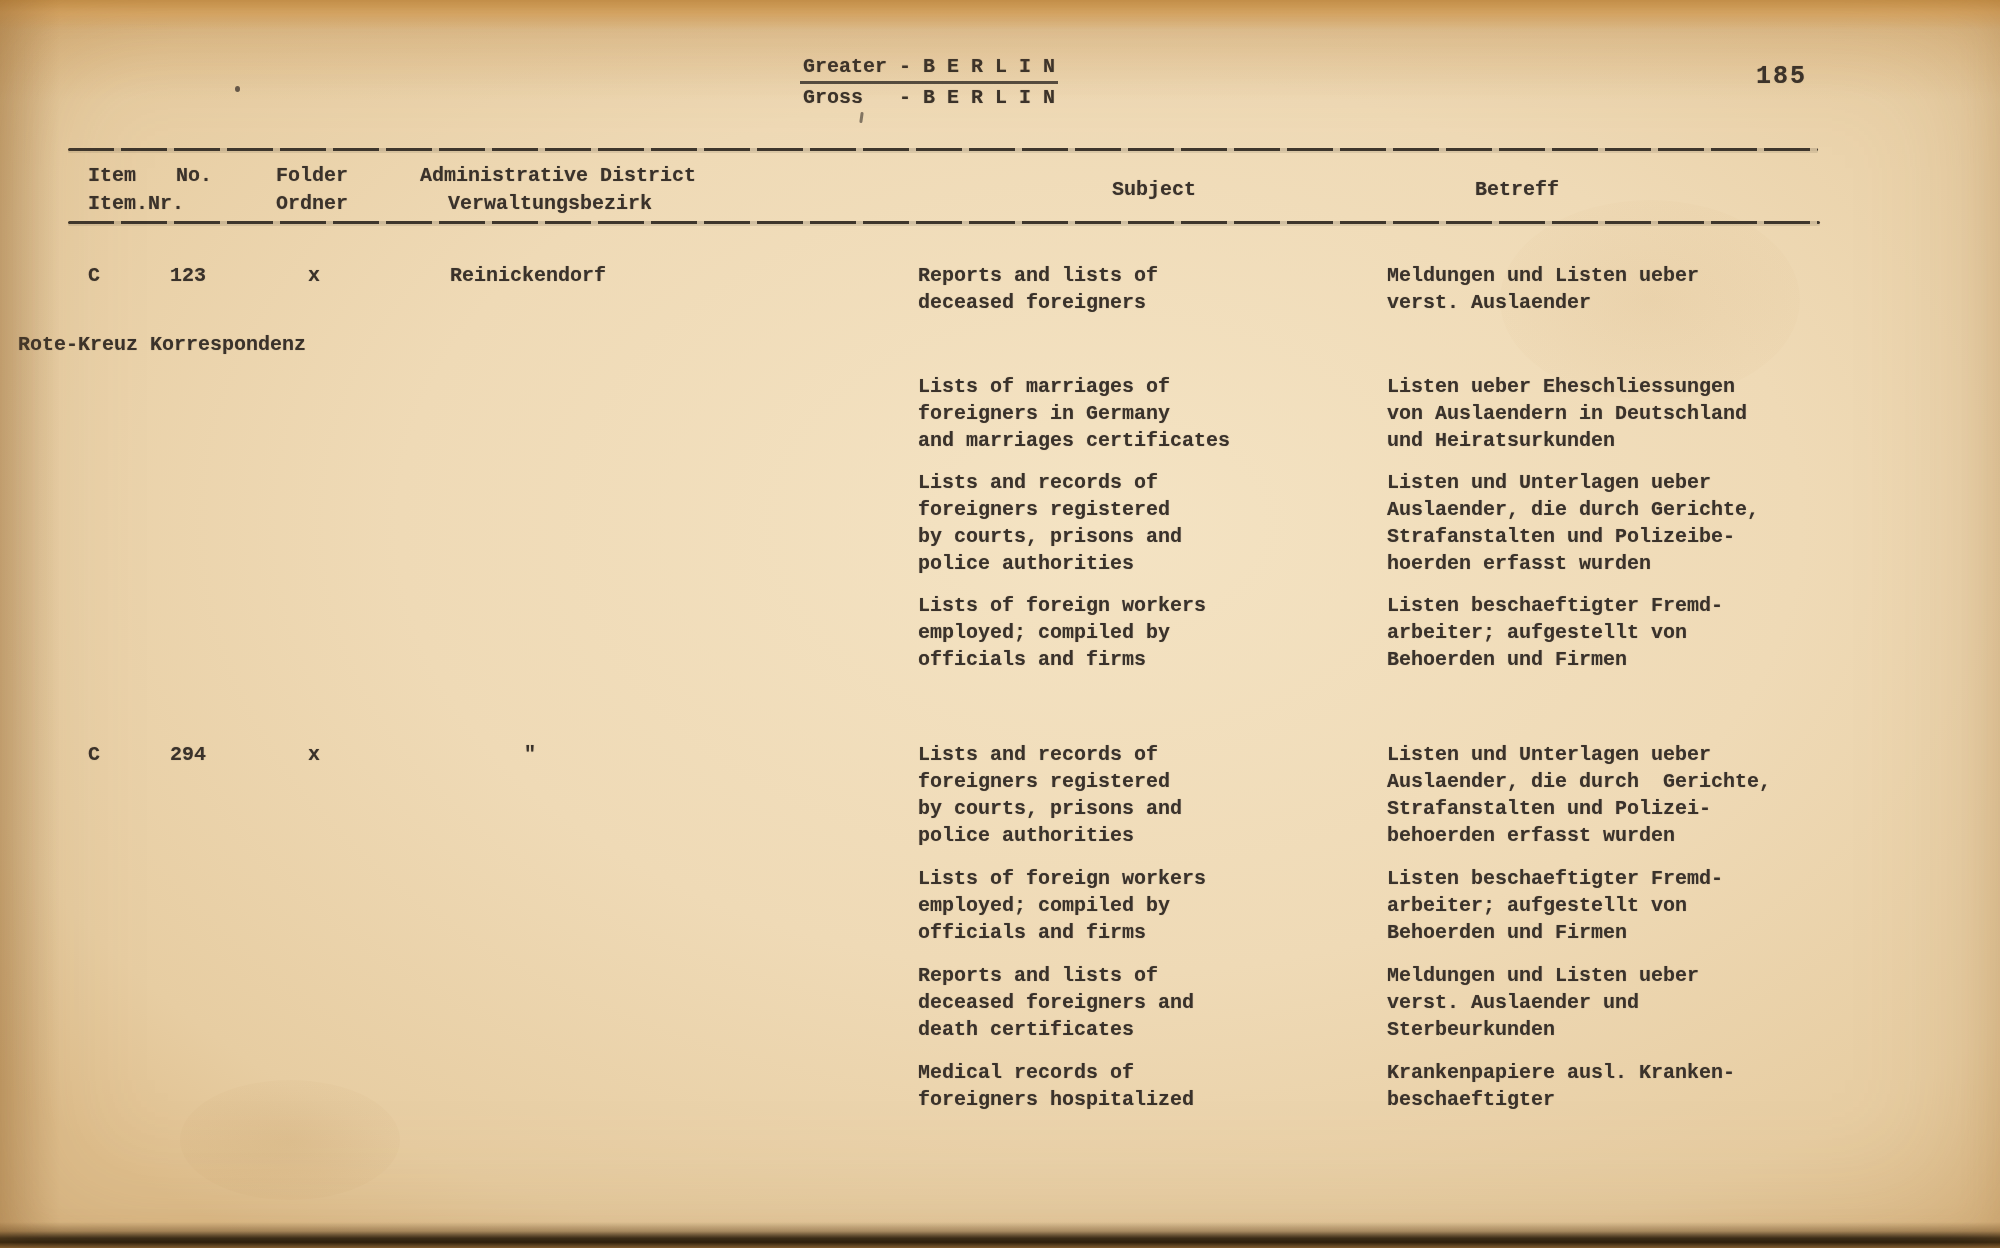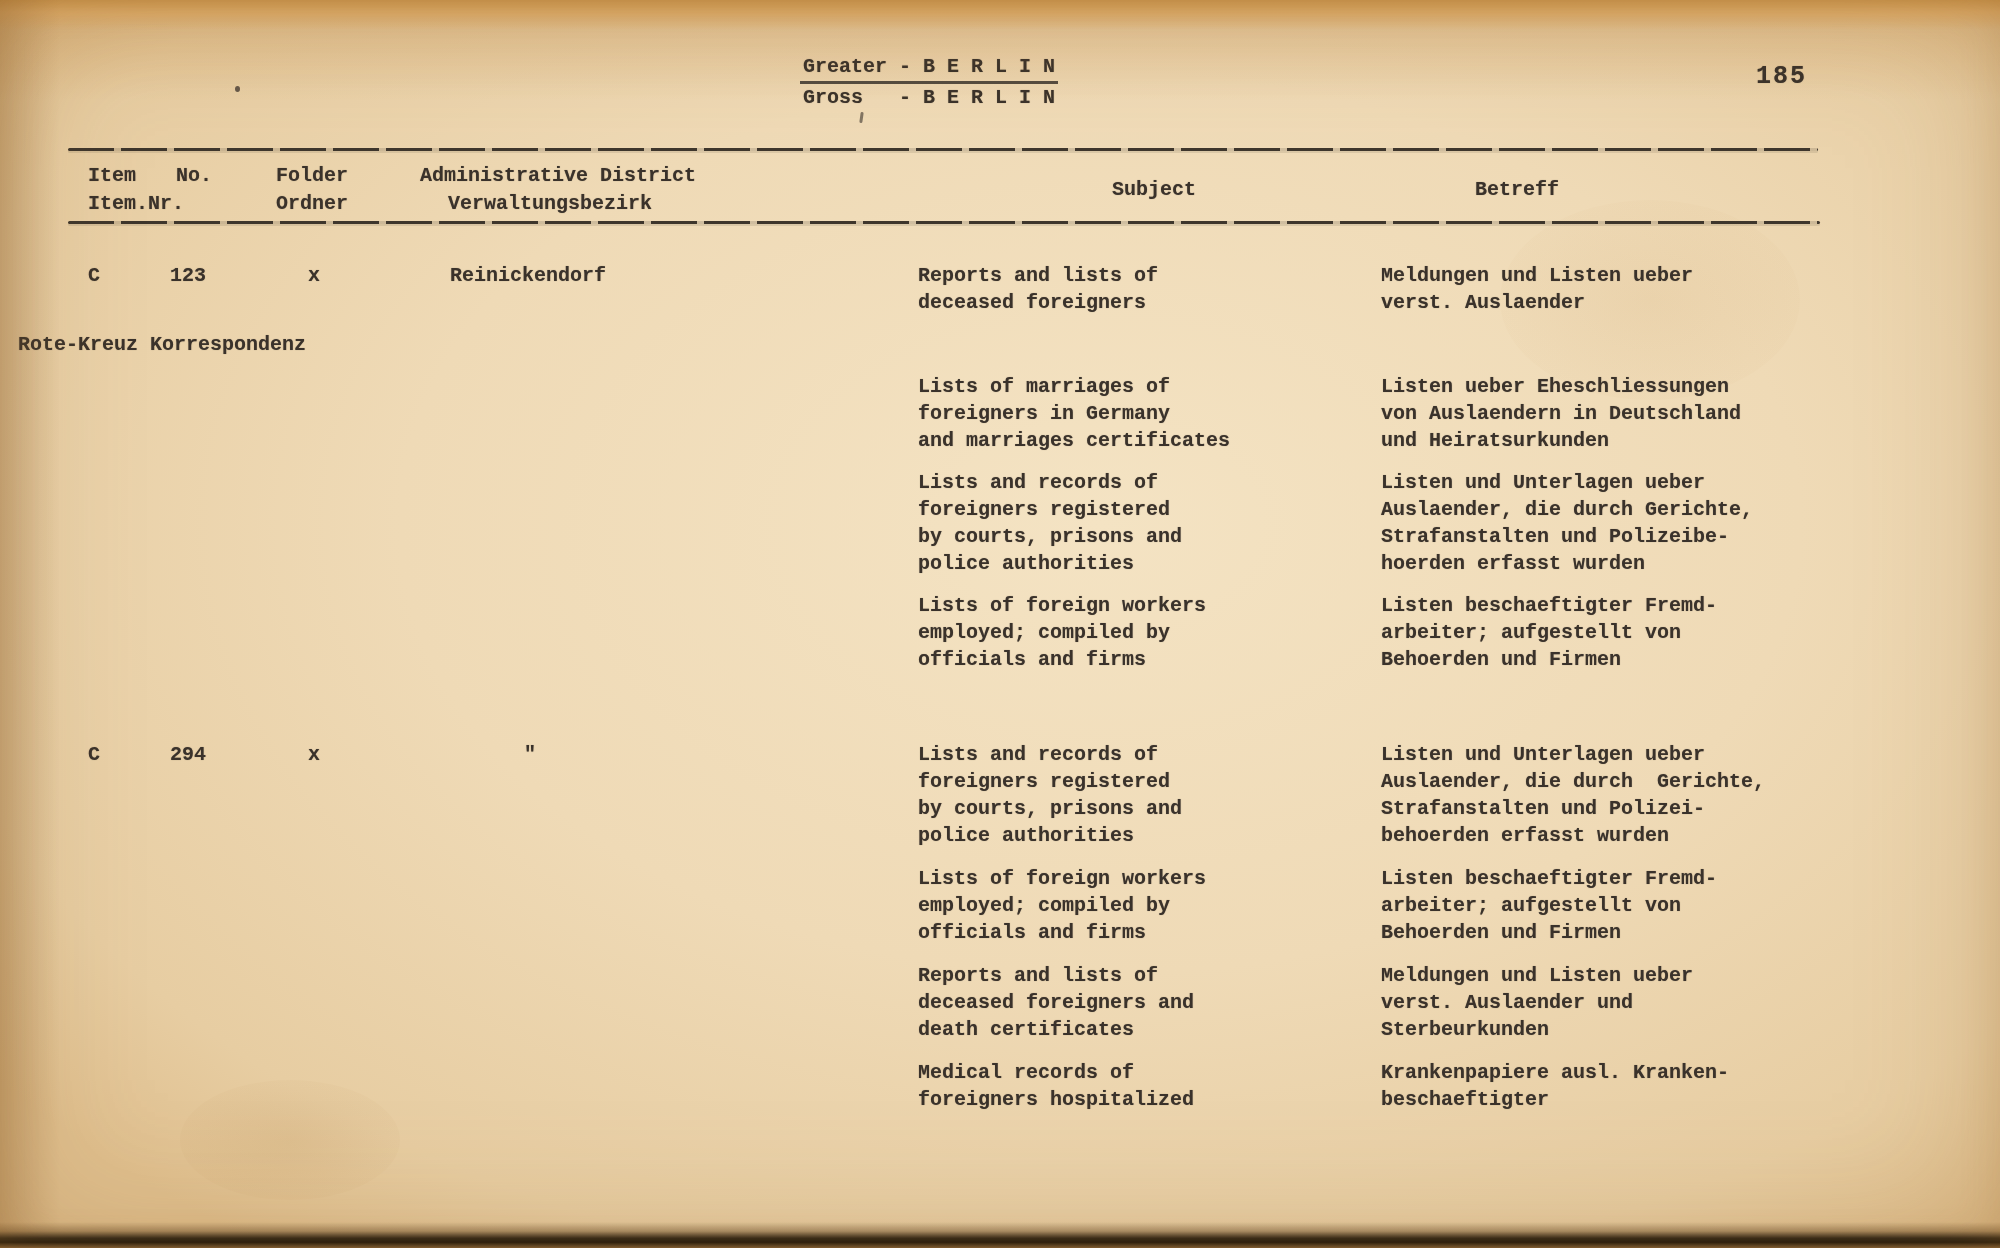--- a/index.html
+++ b/index.html
@@ -35,21 +35,21 @@
   .title-line2{position:absolute;left:800px;top:85px;font-size:20px;line-height:26px;white-space:pre;padding:0 3px;}
   .page-number{position:absolute;left:1756px;top:62px;font-size:25px;letter-spacing:2px;}
 
   .rule{position:absolute;height:3px;border-radius:2px;
     background:repeating-linear-gradient(90deg,#3e362c 0px,#3e362c 46px,rgba(62,54,44,0.18) 46px,rgba(62,54,44,0.18) 53px);
     box-shadow:0 2px 0 rgba(62,54,44,0.12);}
   .rule-top{left:68px;top:148px;width:1750px;}
   .rule-mid{left:68px;top:221px;width:1752px;}
 
   .row-entries{position:absolute;left:0;width:2000px;}
-  .entry{display:flex;align-items:flex-start;}
+  .entry{display:flex;align-items:flex-start;gap:6px;}
   .row1 .entry{margin-bottom:15px;}
   .row2 .entry{margin-bottom:16px;}
   .en{margin-left:918px;width:445px;font-size:20px;line-height:27px;white-space:pre-wrap;}
   .de{margin-left:18px;width:560px;font-size:20px;line-height:27px;white-space:pre-wrap;}
 </style>
 </head>
 <body>
 
 <div class="page">
   <div class="top-shade"></div>

